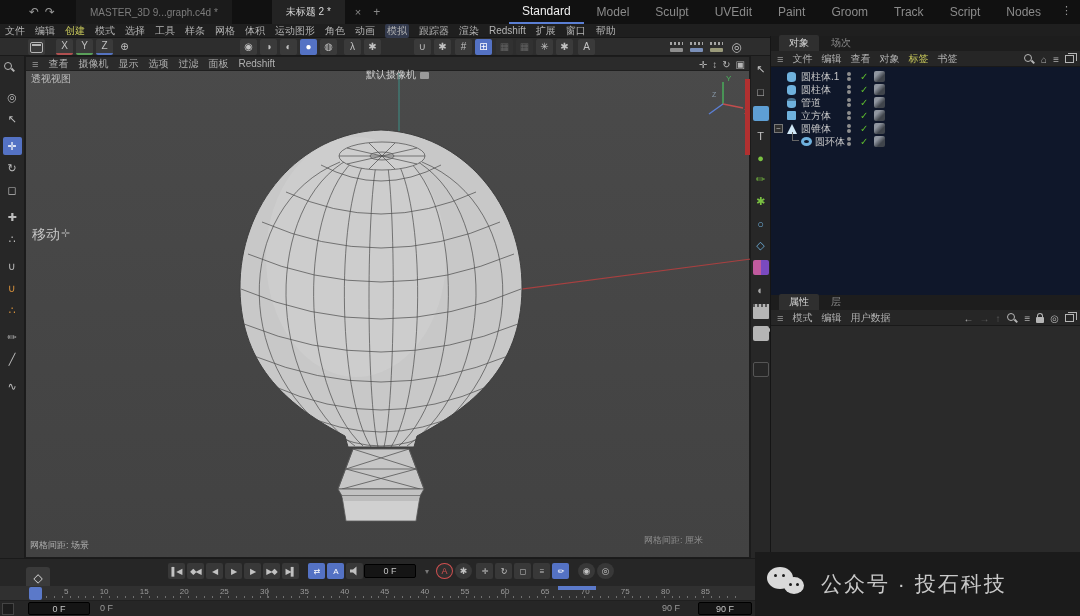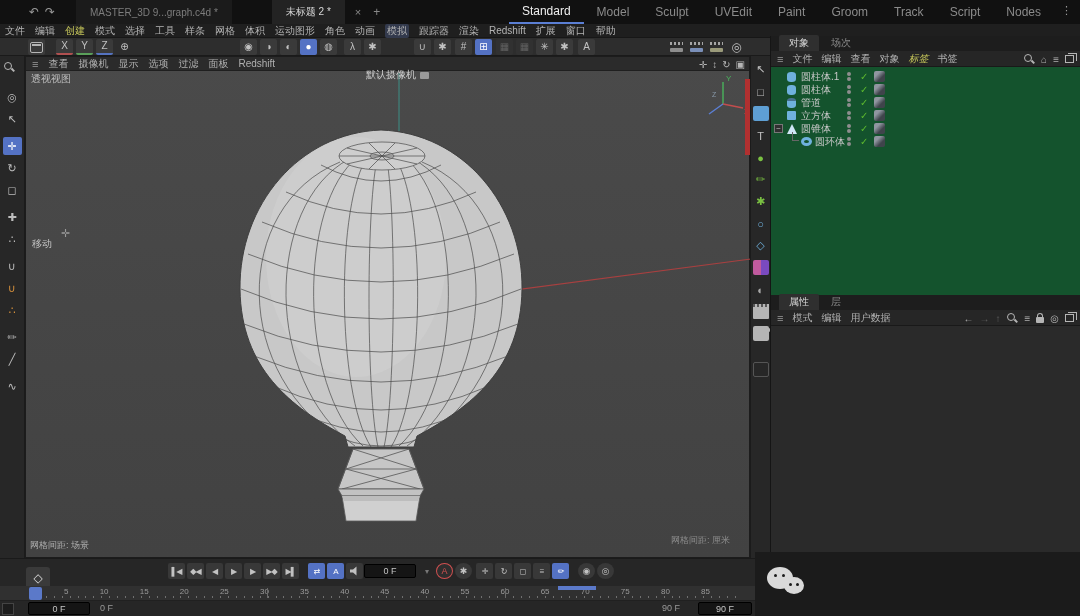--- a/index.html
+++ b/index.html
@@ -55,24 +55,24 @@
   
   #viewport { position:absolute; left:25px; top:56px; width:725px; height:502px; background:linear-gradient(#4a4a4a,#424242); border:1px solid #1c1c1c; }
   #vpmenu { position:absolute; left:0; top:0; width:100%; height:14px; background:#2b2b2b; border-bottom:1px solid #1f1f1f; display:flex; align-items:center; gap:10px; padding-left:6px; }
   #vpmenu span { font-size:10px; color:#b0b0b0; }
   #vpmenu .menu-ico { color:#9a9a9a; font-size:11px; }
   #vpnav { position:absolute; right:4px; top:0; height:14px; display:flex; gap:5px; align-items:center; }
   #vpnav span { color:#b5b5b5; font-size:10px; }
   .vp-viewlabel { position:absolute; left:5px; top:15px; font-size:10px; color:#bdbdbd;font-family:Liberation Mono, monospace; }
   .vp-camlabel { position:absolute; left:340px; top:11px; font-size:10px; color:#cfcfcf; display:flex; gap:4px; align-items:center; }
   .camtag { width:9px; height:7px; background:#9a9a9a; border-radius:1px; display:inline-block; }
-  .vp-toolhint { position:absolute; left:6px; top:180px; font-size:10px; color:#c5c5c5; }
+  .vp-toolhint { position:absolute; left:6px; top:169px; font-size:14px; color:#c5c5c5; }
   .vp-toolcursor { position:absolute; left:35px; top:170px; font-size:11px; color:#9a9a9a; }
   .vp-status-l { position:absolute; left:4px; bottom:5px; font-size:9px; color:#b0b0b0; }
-  .vp-status-r { position:absolute; left:618px; bottom:10px; font-size:9px; color:#8d8d8d;margin-left:27px; }
+  .vp-status-r { position:absolute; left:618px; bottom:10px; font-size:9px; color:#8d8d8d; }
   #redbar { position:absolute; left:719px; top:22px; width:6px; height:76px; background:#b13030; }
   #vpsvg { position:absolute; left:0; top:0; }
   svg text { font-family:"Liberation Sans","DejaVu Sans",sans-serif; }
 
   
   #rightstrip { position:absolute; left:750px; top:56px; width:20px; height:502px; background:#272727; border-left:1px solid #1b1b1b; display:flex; flex-direction:column; align-items:center; padding-top:6px; gap:7px; }
   #rightstrip span { width:16px; height:15px; display:flex; align-items:center; justify-content:center; color:#c0c0c0; font-size:11px; }
   #rightstrip .green { color:#7ac142; } #rightstrip .blue { color:#6fb1dd; } #rightstrip .lightg { color:#a8a8a8; }
   #rightstrip .gt { margin-top:14px; }
   .icube { width:12px; height:12px; background:#5e9fd4; border-radius:2px; }
@@ -84,26 +84,26 @@
   .islot { width:13px; height:13px; border:1px solid #555; border-radius:2px; }
 
   
   #rightpanel { position:absolute; left:770px; top:36px; width:310px; height:516px; background:#282828; border-left:1px solid #151515; }
   .rp-tabs { position:absolute; left:0; width:100%; height:15px; background:#1d1d1d; display:flex; align-items:flex-end; gap:2px; padding-left:8px; }
   .rp-tabs span { font-size:10px; color:#8a8a8a; padding:1px 10px; }
   .rp-tabs span.active { color:#d8d8d8; background:#2f2f2f; border-radius:2px 2px 0 0; }
   .panel-menu { position:absolute; left:0; width:100%; height:16px; background:#262626; border-bottom:1px solid #191919; display:flex; align-items:center; gap:9px; padding-left:6px; }
   .panel-menu span { font-size:10px; color:#b0b0b0; }
   .panel-menu .menu-ico { font-size:11px; color:#9a9a9a; }
-  .panel-menu span.accent-yellow { color:#c6c65a;font-style:italic; }
+  .panel-menu span.accent-yellow { color:#c6c65a; }
   .panel-menu span.dim { opacity:.4; }
   .pm-right { position:absolute; right:6px; top:0; height:16px; display:flex; gap:6px; align-items:center; }
   .pm-right span { color:#b0b0b0; font-size:10px; display:flex; align-items:center; justify-content:center; }
   #om-tabs { top:0; } #om-menu { top:15px; }
-  #om-tree { position:absolute; left:0; top:31px; width:100%; height:228px; background:#14532d; padding-top:3px; }
+  #om-tree { position:absolute; left:0; top:31px; width:100%; height:228px; background:#0f172a; padding-top:3px; }
   #attr-tabs { top:259px; } #attr-menu { top:274px; }
   #attr-body { position:absolute; left:0; top:290px; width:100%; height:226px; background:#2a2a2a; }
 
   .om-row { position:relative; height:13px; display:flex; align-items:center; }
   .om-row .oicon { position:absolute; left:16px; }
   .om-row.child .oicon { left:30px; }
   .om-name { position:absolute; left:30px; font-size:10px; color:#c8c8c8; white-space:nowrap; }
   .om-row.child .om-name { left:44px; }
   .om-expand { position:absolute; left:3px; width:9px; height:9px; border:1px solid #777; color:#bbb; font-size:8px; line-height:7px; text-align:center; background:#2f2f2f; }
   .om-elbow { position:absolute; left:21px; top:-3px; width:7px; height:9px; border-left:1px solid #666; border-bottom:1px solid #666; }
@@ -558,15 +558,16 @@
 
   <div id="watermark">
     <div class="wxicon">
       <span class="bub1"></span>
         <span class="bub2"></span>
       <i class="e1"></i>
         <i class="e2"></i>
         <i class="e3"></i>
         <i class="e4"></i>
     </div>
+    <div id="wmtext">公众号 · 投石科技</div>
   </div>
 
 </div>
 
 </body></html>

